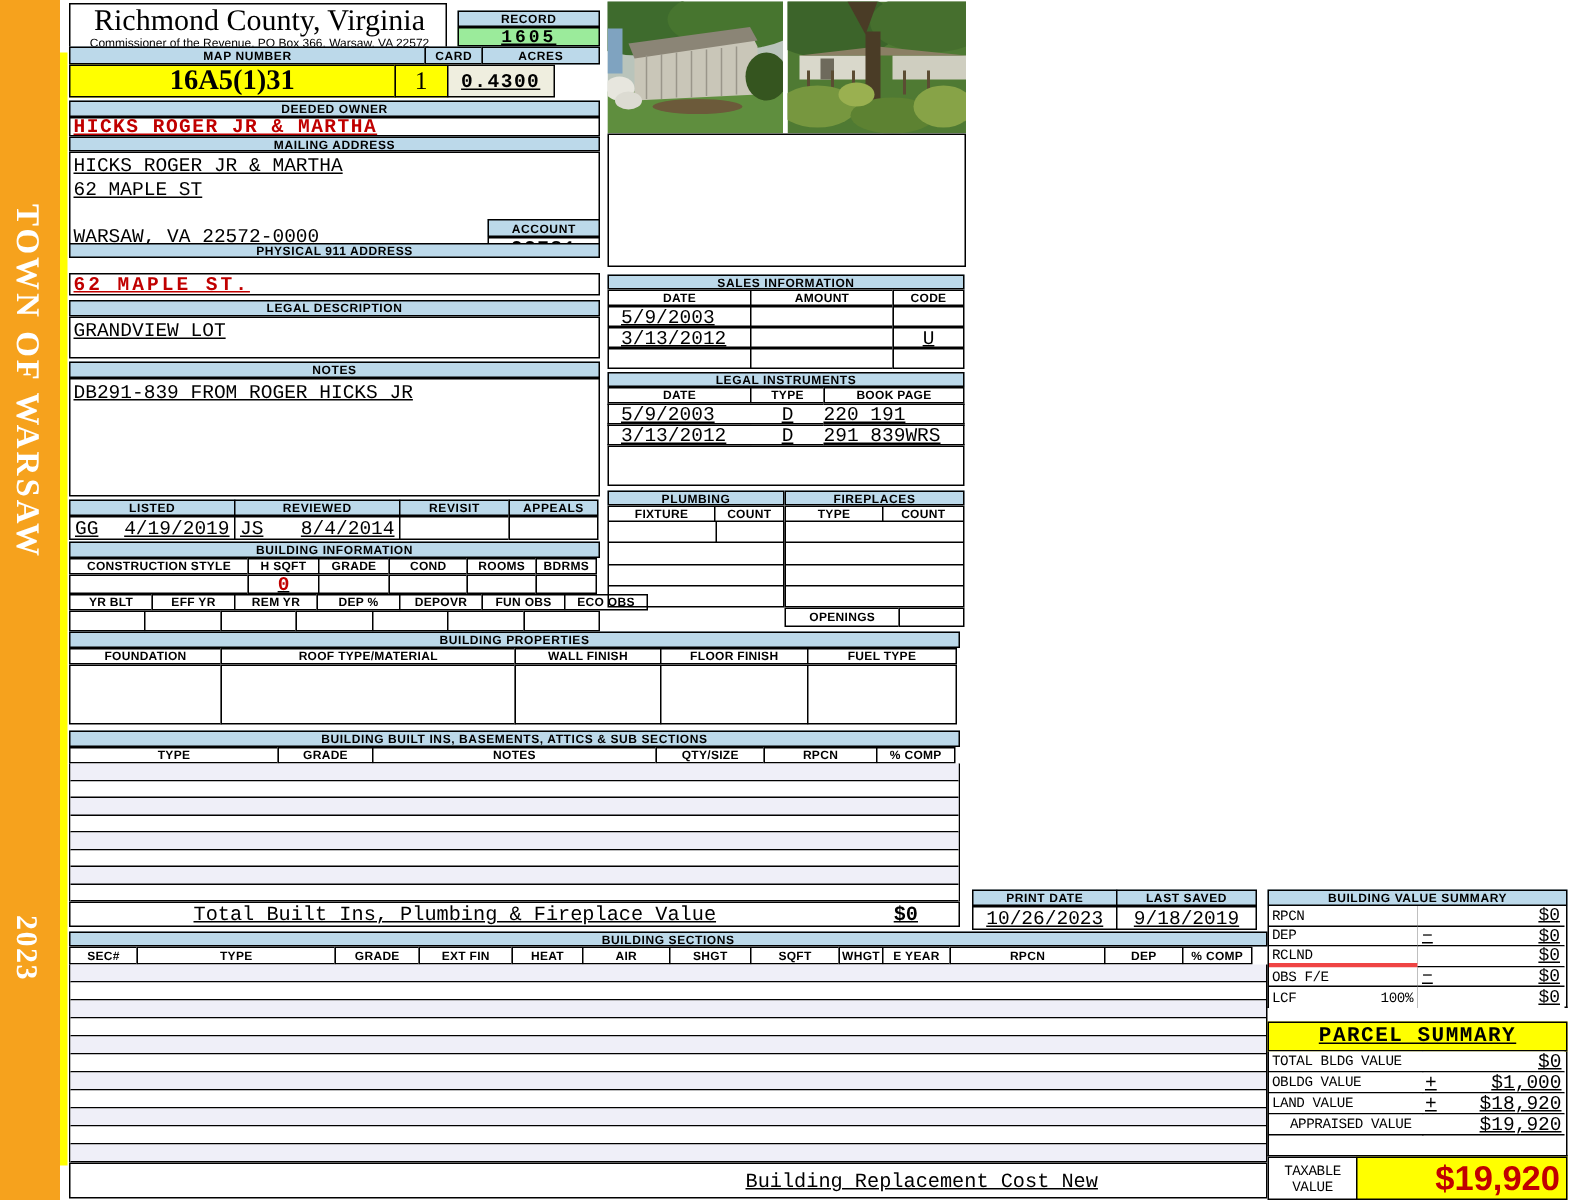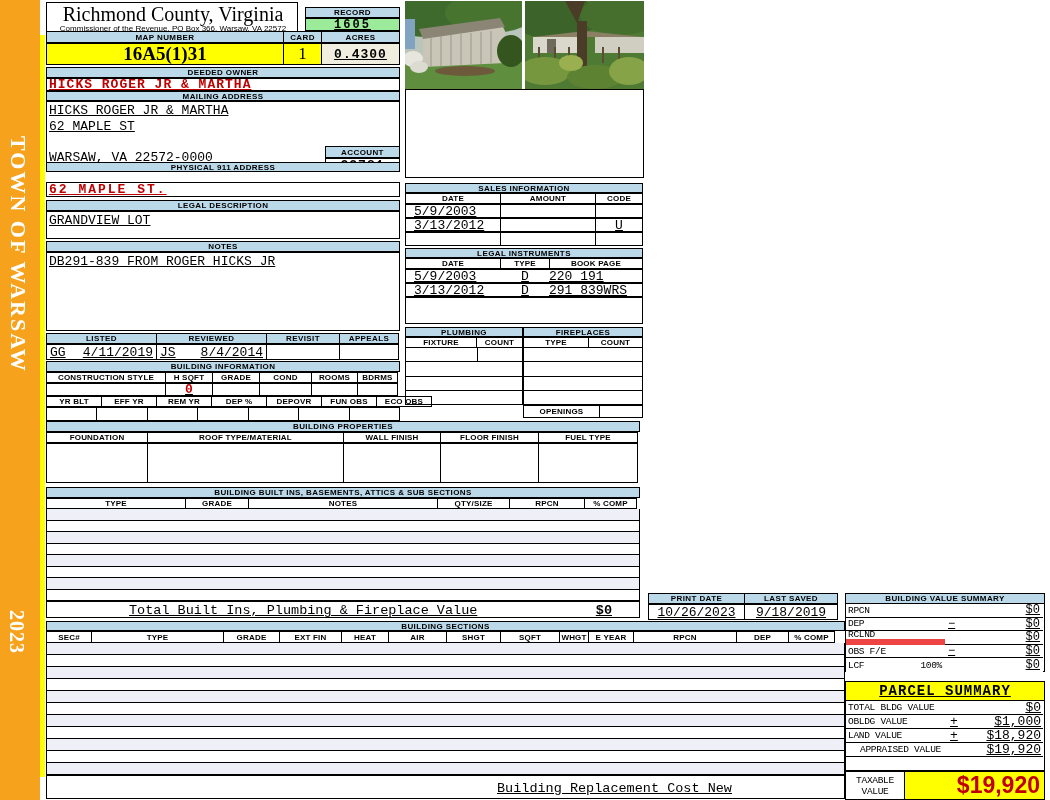--- a/index.html
+++ b/index.html
@@ -44,21 +44,21 @@
 
   <div class="abs bar" style="left:305px;top:7px;width:95px;height:11px;">RECORD</div>
   <div class="abs mono" style="left:305px;top:18px;width:95px;height:13px;background:#9BEB9B;border:1px solid #000;
               font-weight:bold;font-size:12px;letter-spacing:2px;text-align:center;line-height:12px;">1605</div>
 
   <div class="hrow" style="left:46px;top:31px;width:354px;height:12px;">
     <div class="bar" style="width:238px;">MAP NUMBER</div>
     <div class="bar" style="width:39px;">CARD</div>
     <div class="bar" style="width:79px;">ACRES</div>
   </div>
-  <div class="hrow" style="left:46px;top:43px;width:426px;height:22px;">
+  <div class="hrow" style="left:46px;top:43px;width:324px;height:22px;">
     <div style="width:238px;background:#FFFF00;border:1px solid #000;display:flex;align-items:center;justify-content:center;
                 font-family:'Liberation Serif',serif;font-weight:bold;font-size:19px;">16A5(1)31</div>
     <div style="width:39px;background:#FFFF00;border:1px solid #000;display:flex;align-items:center;justify-content:center;
                 font-family:'Liberation Serif',serif;font-size:17px;">1</div>
     <div class="mono" style="width:79px;background:#EFEEDF;border:1px solid #000;display:flex;align-items:center;justify-content:center;
                 font-weight:bold;font-size:13px;letter-spacing:1px;">0.4300</div>
   </div>
 
   <div class="abs bar" style="left:46px;top:67px;width:354px;height:11px;">DEEDED OWNER</div>
   <div class="abs box mono red" style="left:46px;top:78px;width:354px;height:13px;font-weight:bold;font-size:13px;line-height:12px;letter-spacing:1px;padding-left:2px;">HICKS ROGER JR &amp; MARTHA</div>
@@ -83,21 +83,21 @@
 
   <div class="hrow" style="left:46px;top:333px;width:354px;height:11px;">
     <div class="bar" style="width:111px;">LISTED</div>
     <div class="bar" style="width:111px;">REVIEWED</div>
     <div class="bar" style="width:74px;">REVISIT</div>
     <div class="bar" style="width:60px;">APPEALS</div>
   </div>
   <div class="hrow mono" style="left:46px;top:344px;width:354px;height:16px;font-size:13px;">
     <div class="vcell" style="width:111px;justify-content:space-between;padding:0 3px;">
       <span>GG</span>
-      <span>4/11/2019</span>
+      <span>4/19/2019</span>
     </div>
     <div class="vcell" style="width:111px;justify-content:space-between;padding:0 3px;">
       <span>JS</span>
       <span>8/4/2014</span>
     </div>
     <div class="vcell" style="width:74px;"></div>
     <div class="vcell" style="width:60px;"></div>
   </div>
 
   <div class="abs bar" style="left:46px;top:361px;width:354px;height:11px;">BUILDING INFORMATION</div>
@@ -350,21 +350,21 @@
       <div class="vcell lblmono" style="width:100px;border:none;border-right:1px solid #000;border-bottom:1px solid #000;padding-left:2px;justify-content:space-between;">
         <span>DEP</span>
         <span style="padding-right:3px;"></span>
       </div>
       <div class="vcell mono" style="width:98px;border:none;border-bottom:1px solid #000;font-size:12px;justify-content:space-between;padding:0 3px;">
         <span>−</span>
         <span>$0</span>
       </div>
     </div>
     <div class="hrow" style="position:relative;width:198px;height:13.6px;">
-      <div class="vcell lblmono" style="width:100px;border:none;border-right:1px solid #000;border-bottom:6px solid #ef4444;padding-left:2px;justify-content:space-between;">
+      <div class="vcell lblmono" style="width:100px;border:none;border-right:1px solid #000;border-bottom:3px solid #ef4444;padding-left:2px;justify-content:space-between;">
         <span>RCLND</span>
         <span style="padding-right:3px;"></span>
       </div>
       <div class="vcell mono" style="width:98px;border:none;border-bottom:1px solid #000;font-size:12px;justify-content:space-between;padding:0 3px;">
         <span></span>
         <span>$0</span>
       </div>
     </div>
     <div class="hrow" style="position:relative;width:198px;height:13.6px;">
       <div class="vcell lblmono" style="width:100px;border:none;border-right:1px solid #000;border-bottom:1px solid #000;padding-left:2px;justify-content:space-between;">

